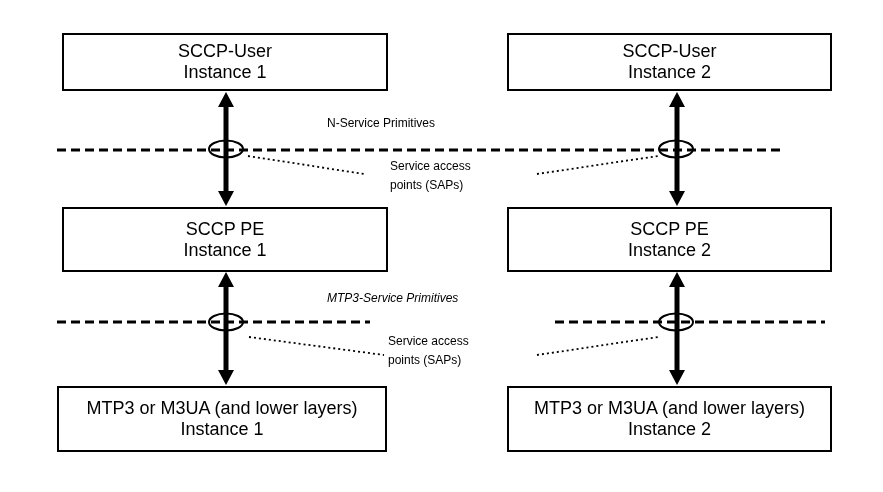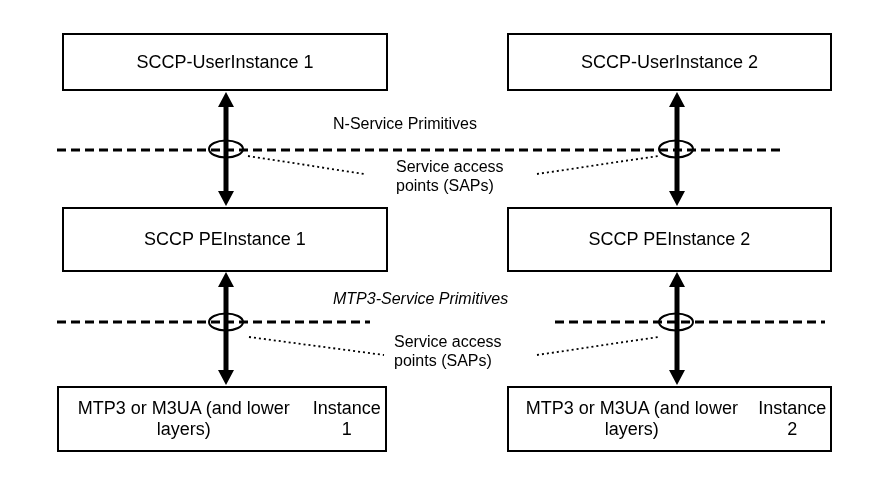--- a/index.html
+++ b/index.html
@@ -22,41 +22,40 @@
     width: 883px;
     height: 492px;
     pointer-events: none;
   }
   .node {
     position: absolute;
     box-sizing: border-box;
     border: 2px solid #000000;
     background: #ffffff;
     display: flex;
-    flex-direction: row;
+    flex-direction: column;
     align-items: center;
     justify-content: center;
     text-align: center;
     font-size: 18px;
     line-height: 21px;
     color: #000000;
   }
   .node-tl { left: 62px;  top: 33px;  width: 326px; height: 58px; }
   .node-tr { left: 507px; top: 33px;  width: 325px; height: 58px; }
   .node-ml { left: 62px;  top: 207px; width: 326px; height: 65px; }
   .node-mr { left: 507px; top: 207px; width: 325px; height: 65px; }
   .node-bl { left: 57px;  top: 386px; width: 330px; height: 66px; }
   .node-br { left: 507px; top: 386px; width: 325px; height: 66px; }
   .float-label {
     position: absolute;
-    font-size: 16px;
+    font-size: 12px;
     line-height: 19px;
     color: #000000;
     white-space: nowrap;
-    margin-left: 6px;
   }
   .lbl-n-service    { left: 327px; top: 114px; }
   .lbl-sap-upper    { left: 390px; top: 157px; }
   .lbl-mtp3-service { left: 327px; top: 289px; font-style: italic; }
   .lbl-sap-lower    { left: 388px; top: 332px; }
 </style>
 </head>
 <body>
 
 <div class="diagram">

